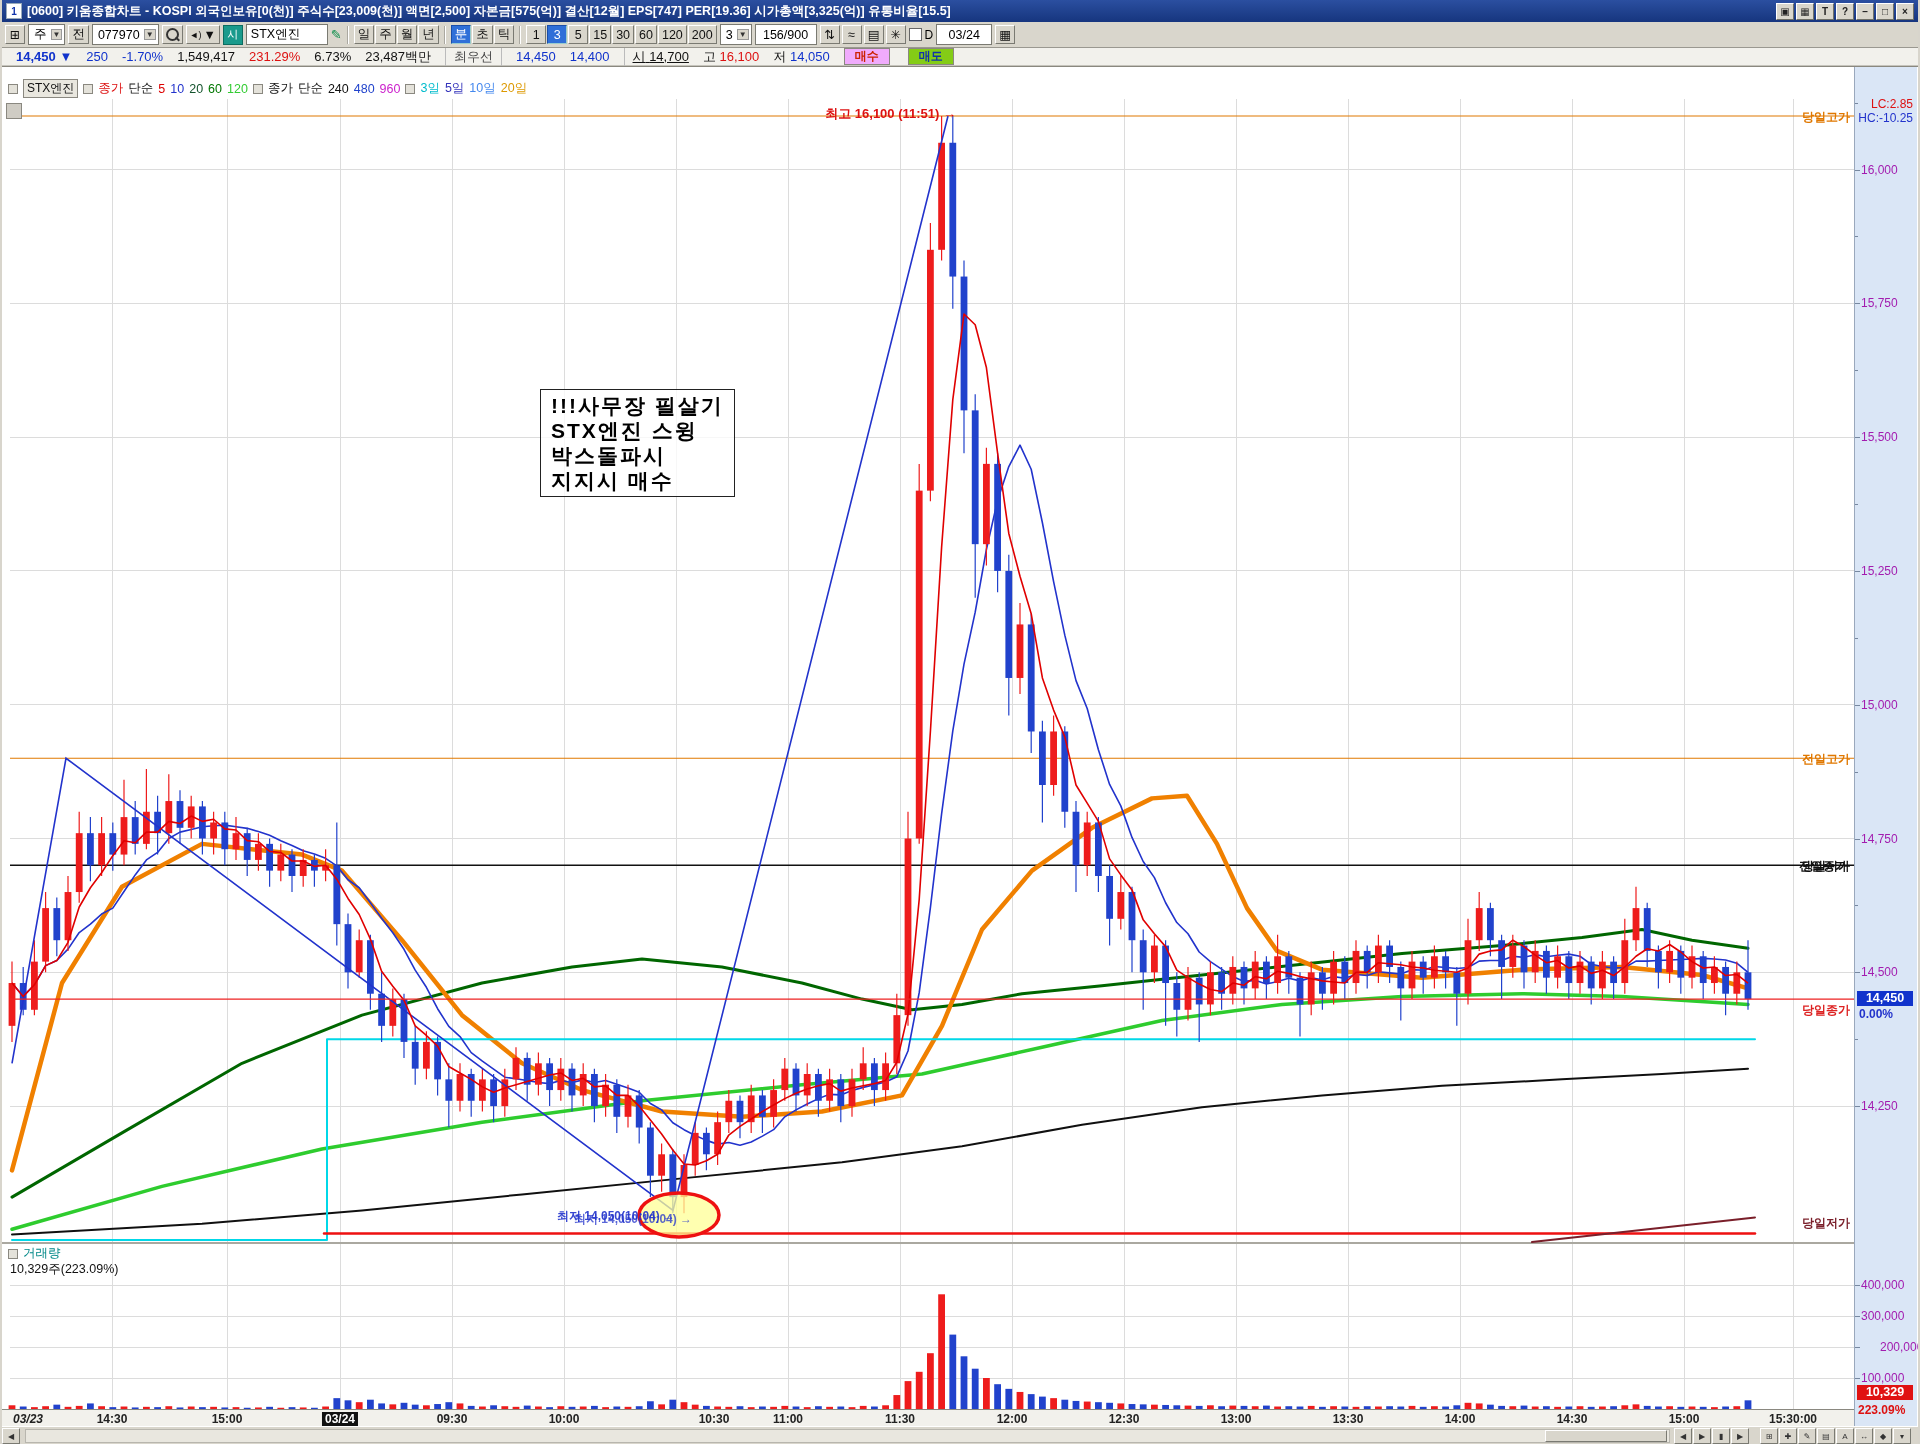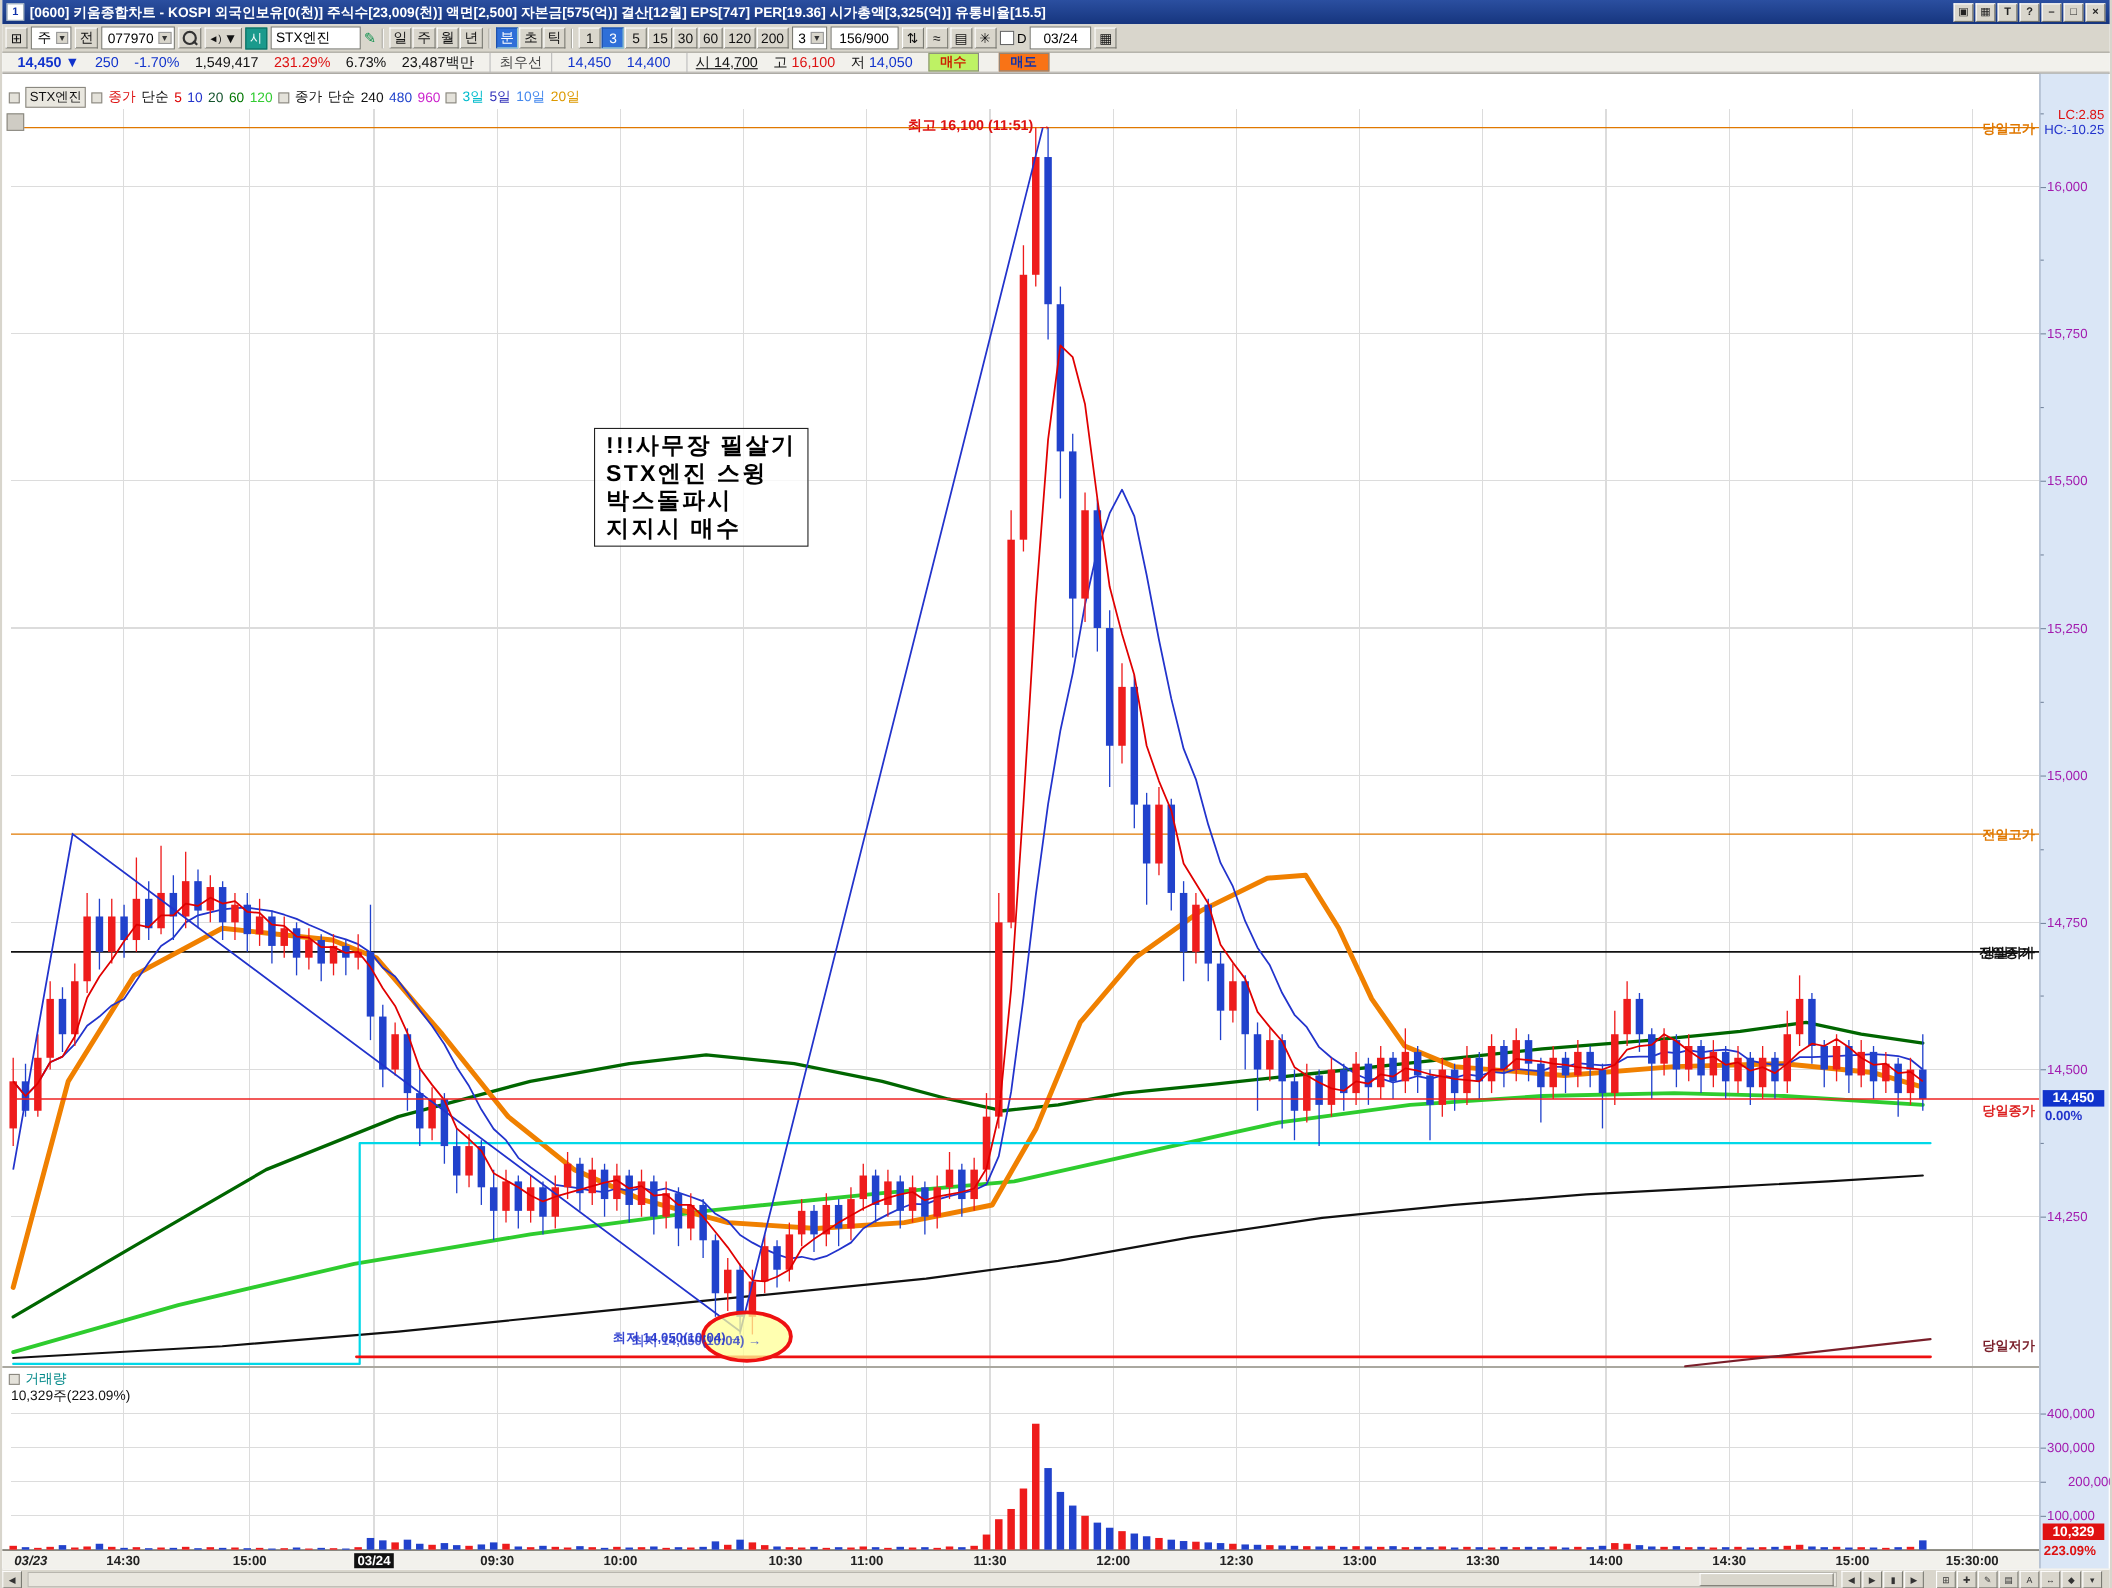--- a/index.html
+++ b/index.html
@@ -33,22 +33,22 @@
   .mag{width:9px;height:9px;border:2px solid #333;border-radius:50%;position:relative;}
   .mag::after{content:"";position:absolute;width:5px;height:2px;background:#333;left:7px;top:8px;transform:rotate(45deg);}
   .chk{width:11px;height:11px;background:#fff;border:1px solid #666;}
   
   #infobar{left:0;top:48px;width:100%;height:18px;background:#f2f1ec;border-bottom:1px solid #c6c4bc;
            display:flex;align-items:center;font-size:13px;gap:14px;padding-left:14px;box-sizing:border-box;}
   .blue{color:#1133cc;} .red{color:#dd1111;} .blk{color:#111;} .gry{color:#444;}
   .b{font-weight:bold;}
   .trade-btn{height:15px;padding:0 10px;font-size:12px;font-weight:bold;border:1px solid #8a8880;
              display:flex;align-items:center;}
-  #buy-btn{background:#bef264;color:#cc2200;}
-  #sell-btn{background:#f97316;color:#1133aa;margin-left:4px;}
+  #buy-btn{background:#f0abfc;color:#cc2200;}
+  #sell-btn{background:#84cc16;color:#1133aa;margin-left:4px;}
   
   #chart{left:0;top:66px;width:1916px;height:1360px;background:#fff;border-top:1px solid #8a887f;}
   #legend{left:6px;top:14px;height:15px;display:flex;align-items:center;gap:5px;font-size:12.5px;white-space:nowrap;}
   .sq{width:8px;height:8px;background:#e4e2da;border:1px solid #8a8880;display:inline-block;}
   .chip{background:#e9e7df;border:1px solid #8a8880;padding:0 3px;font-size:12px;color:#111;}
   #mini-tool{left:4px;top:36px;width:14px;height:14px;background:#cfccc4;border:1px solid #8a8880;}
   #axis-strip{left:1852px;top:0px;width:62px;height:1360px;background:#dae6f6;border-left:1px solid #9aa8bc;}
   .ytick{position:absolute;left:6px;font-size:12px;color:#a21caf;}
   .ymark{position:absolute;left:0;width:5px;height:1px;background:#7788a0;}
   .ovl{position:absolute;font-size:12px;font-weight:bold;white-space:nowrap;text-align:right;}

